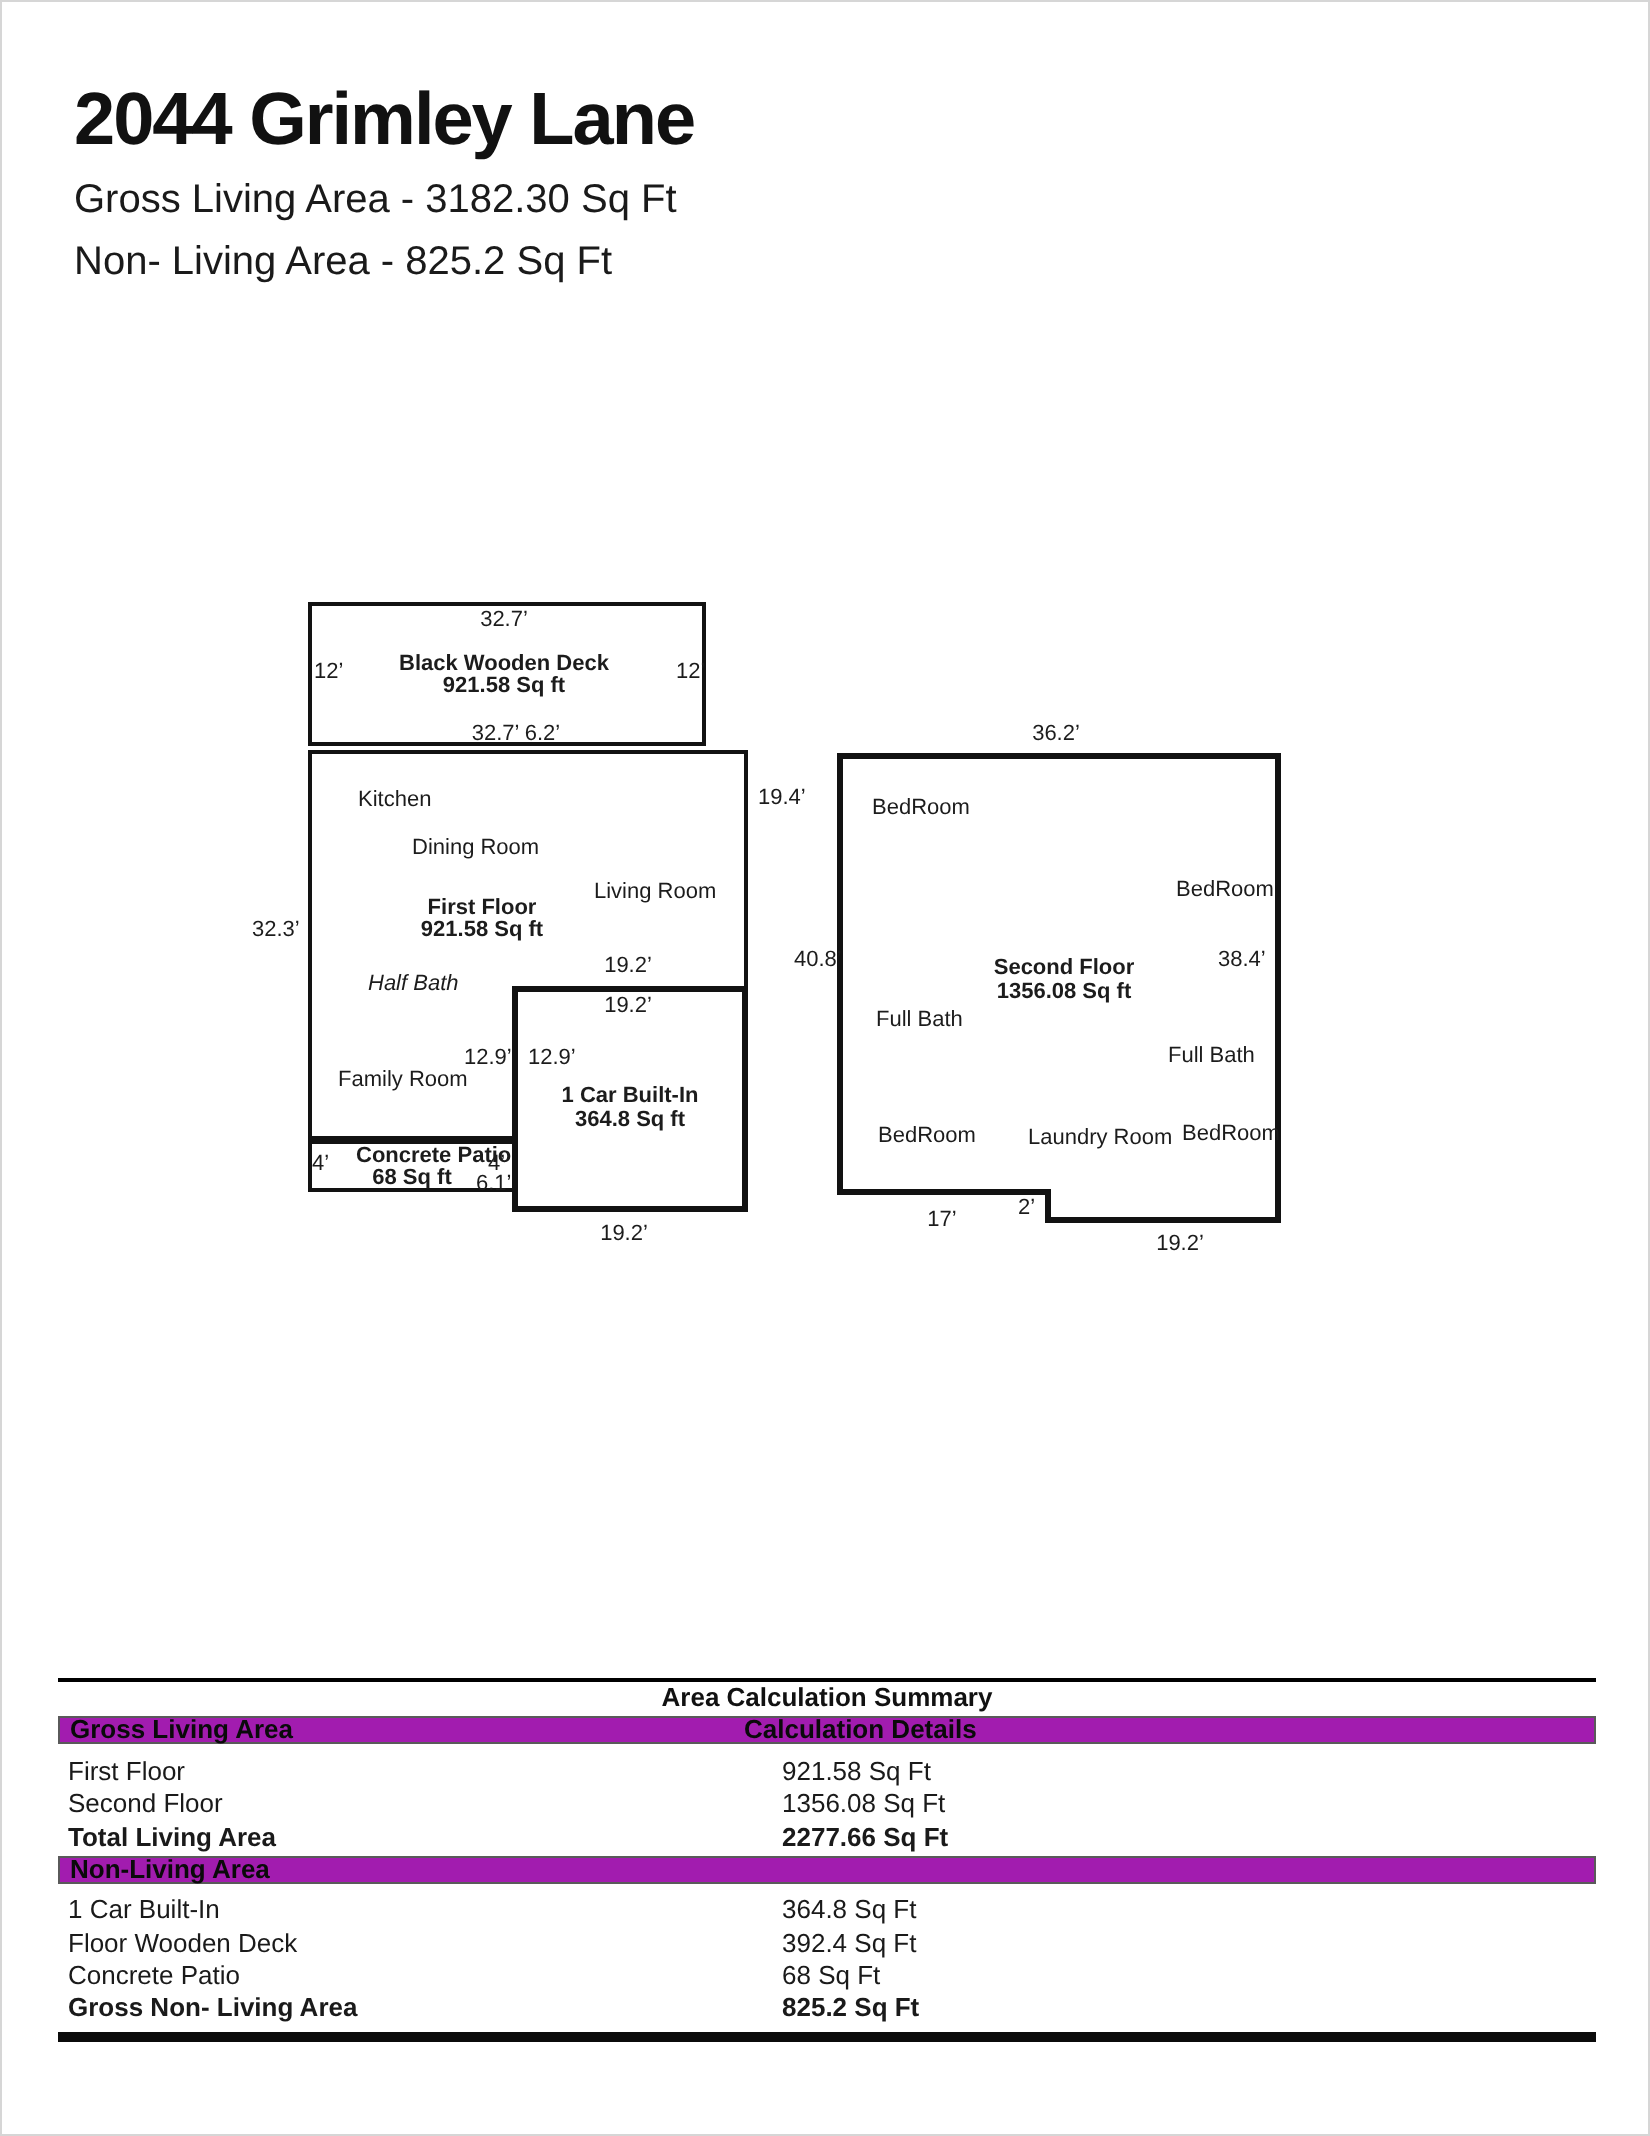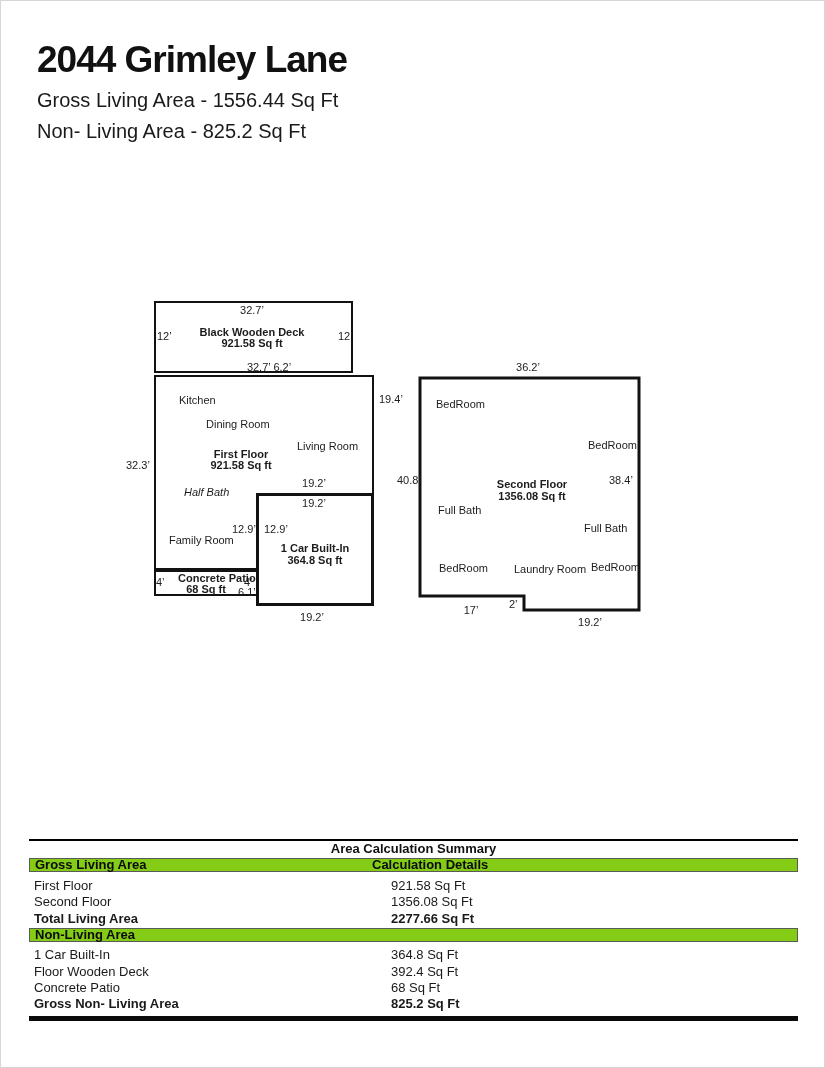--- a/index.html
+++ b/index.html
@@ -14,47 +14,47 @@
   .box{position:absolute;background:#fff;border:2px solid #121212;box-sizing:border-box;}
   .box.thick{border-width:3px;}
   .lbl{position:absolute;font-size:11px;line-height:11px;white-space:nowrap;color:#1c1c1c;}
   .b{font-weight:bold;}
   .c{transform:translateX(-50%);}
   svg.plan{position:absolute;overflow:visible;}
   
   .table{position:absolute;left:28px;top:838px;width:769px;border-top:2px solid #000;
          font-size:13px;color:#1a1a1a;}
   .t-title{height:16px;line-height:16px;text-align:center;font-weight:bold;color:#111;}
-  .gbar{position:relative;height:14px;line-height:14px;background:#84cc16;
+  .gbar{position:relative;height:14px;line-height:14px;background:#a21caf;
         border:1px solid #5a5a5a;box-sizing:border-box;margin-top:1px;}
   .gbar .h1{position:absolute;left:5px;top:0;font-weight:bold;color:#0a0a0a;line-height:12px;}
   .gbar .h2{position:absolute;left:342px;top:0;font-weight:bold;color:#0a0a0a;line-height:12px;}
   .trow{position:relative;height:16.4px;line-height:16.4px;}
   .trow .cell1{position:absolute;left:5px;top:0;}
   .trow .cell2{position:absolute;left:362px;top:0;}
   .rows-living{margin-top:6px;}
   .rows-nonliving{margin-top:5px;}
   .bottom-line{height:0;border-top:5px solid #0b0b0b;margin-top:3px;}
 </style>
 </head>
 <body>
 
 <div class="page">
 
   <div class="title">2044 Grimley Lane</div>
-  <div class="subtitle" style="top:88px;">Gross Living Area - 1556.44 Sq Ft</div>
+  <div class="subtitle" style="top:88px;">Gross Living Area - 3182.30 Sq Ft</div>
   <div class="subtitle" style="top:119px;">Non- Living Area - 825.2 Sq Ft</div>
 
   <div class="box" style="left:153px;top:300px;width:199px;height:72px;"></div>
   <div class="lbl c" style="left:251px;top:304px;">32.7’</div>
   <div class="lbl b c" style="left:251px;top:326px;">Black Wooden Deck</div>
   <div class="lbl b c" style="left:251px;top:337px;">921.58 Sq ft</div>
   <div class="lbl" style="left:156px;top:330px;">12’</div>
   <div class="lbl" style="left:337px;top:330px;">12’</div>
-  <div class="lbl c" style="left:268px;top:361px;">32.7’ 6.2’</div>
+  <div class="lbl c" style="left:257px;top:361px;">32.7’ 6.2’</div>
 
   <div class="box" style="left:153px;top:374px;width:220px;height:195px;"></div>
   <div class="lbl" style="left:178px;top:394px;">Kitchen</div>
   <div class="lbl" style="left:205px;top:418px;">Dining Room</div>
   <div class="lbl" style="left:296px;top:440px;">Living Room</div>
   <div class="lbl b c" style="left:240px;top:448px;">First Floor</div>
   <div class="lbl b c" style="left:240px;top:459px;">921.58 Sq ft</div>
   <div class="lbl" style="left:183px;top:486px;font-style:italic;">Half Bath</div>
   <div class="lbl" style="left:168px;top:534px;">Family Room</div>
   <div class="lbl" style="left:125px;top:459px;">32.3’</div>

